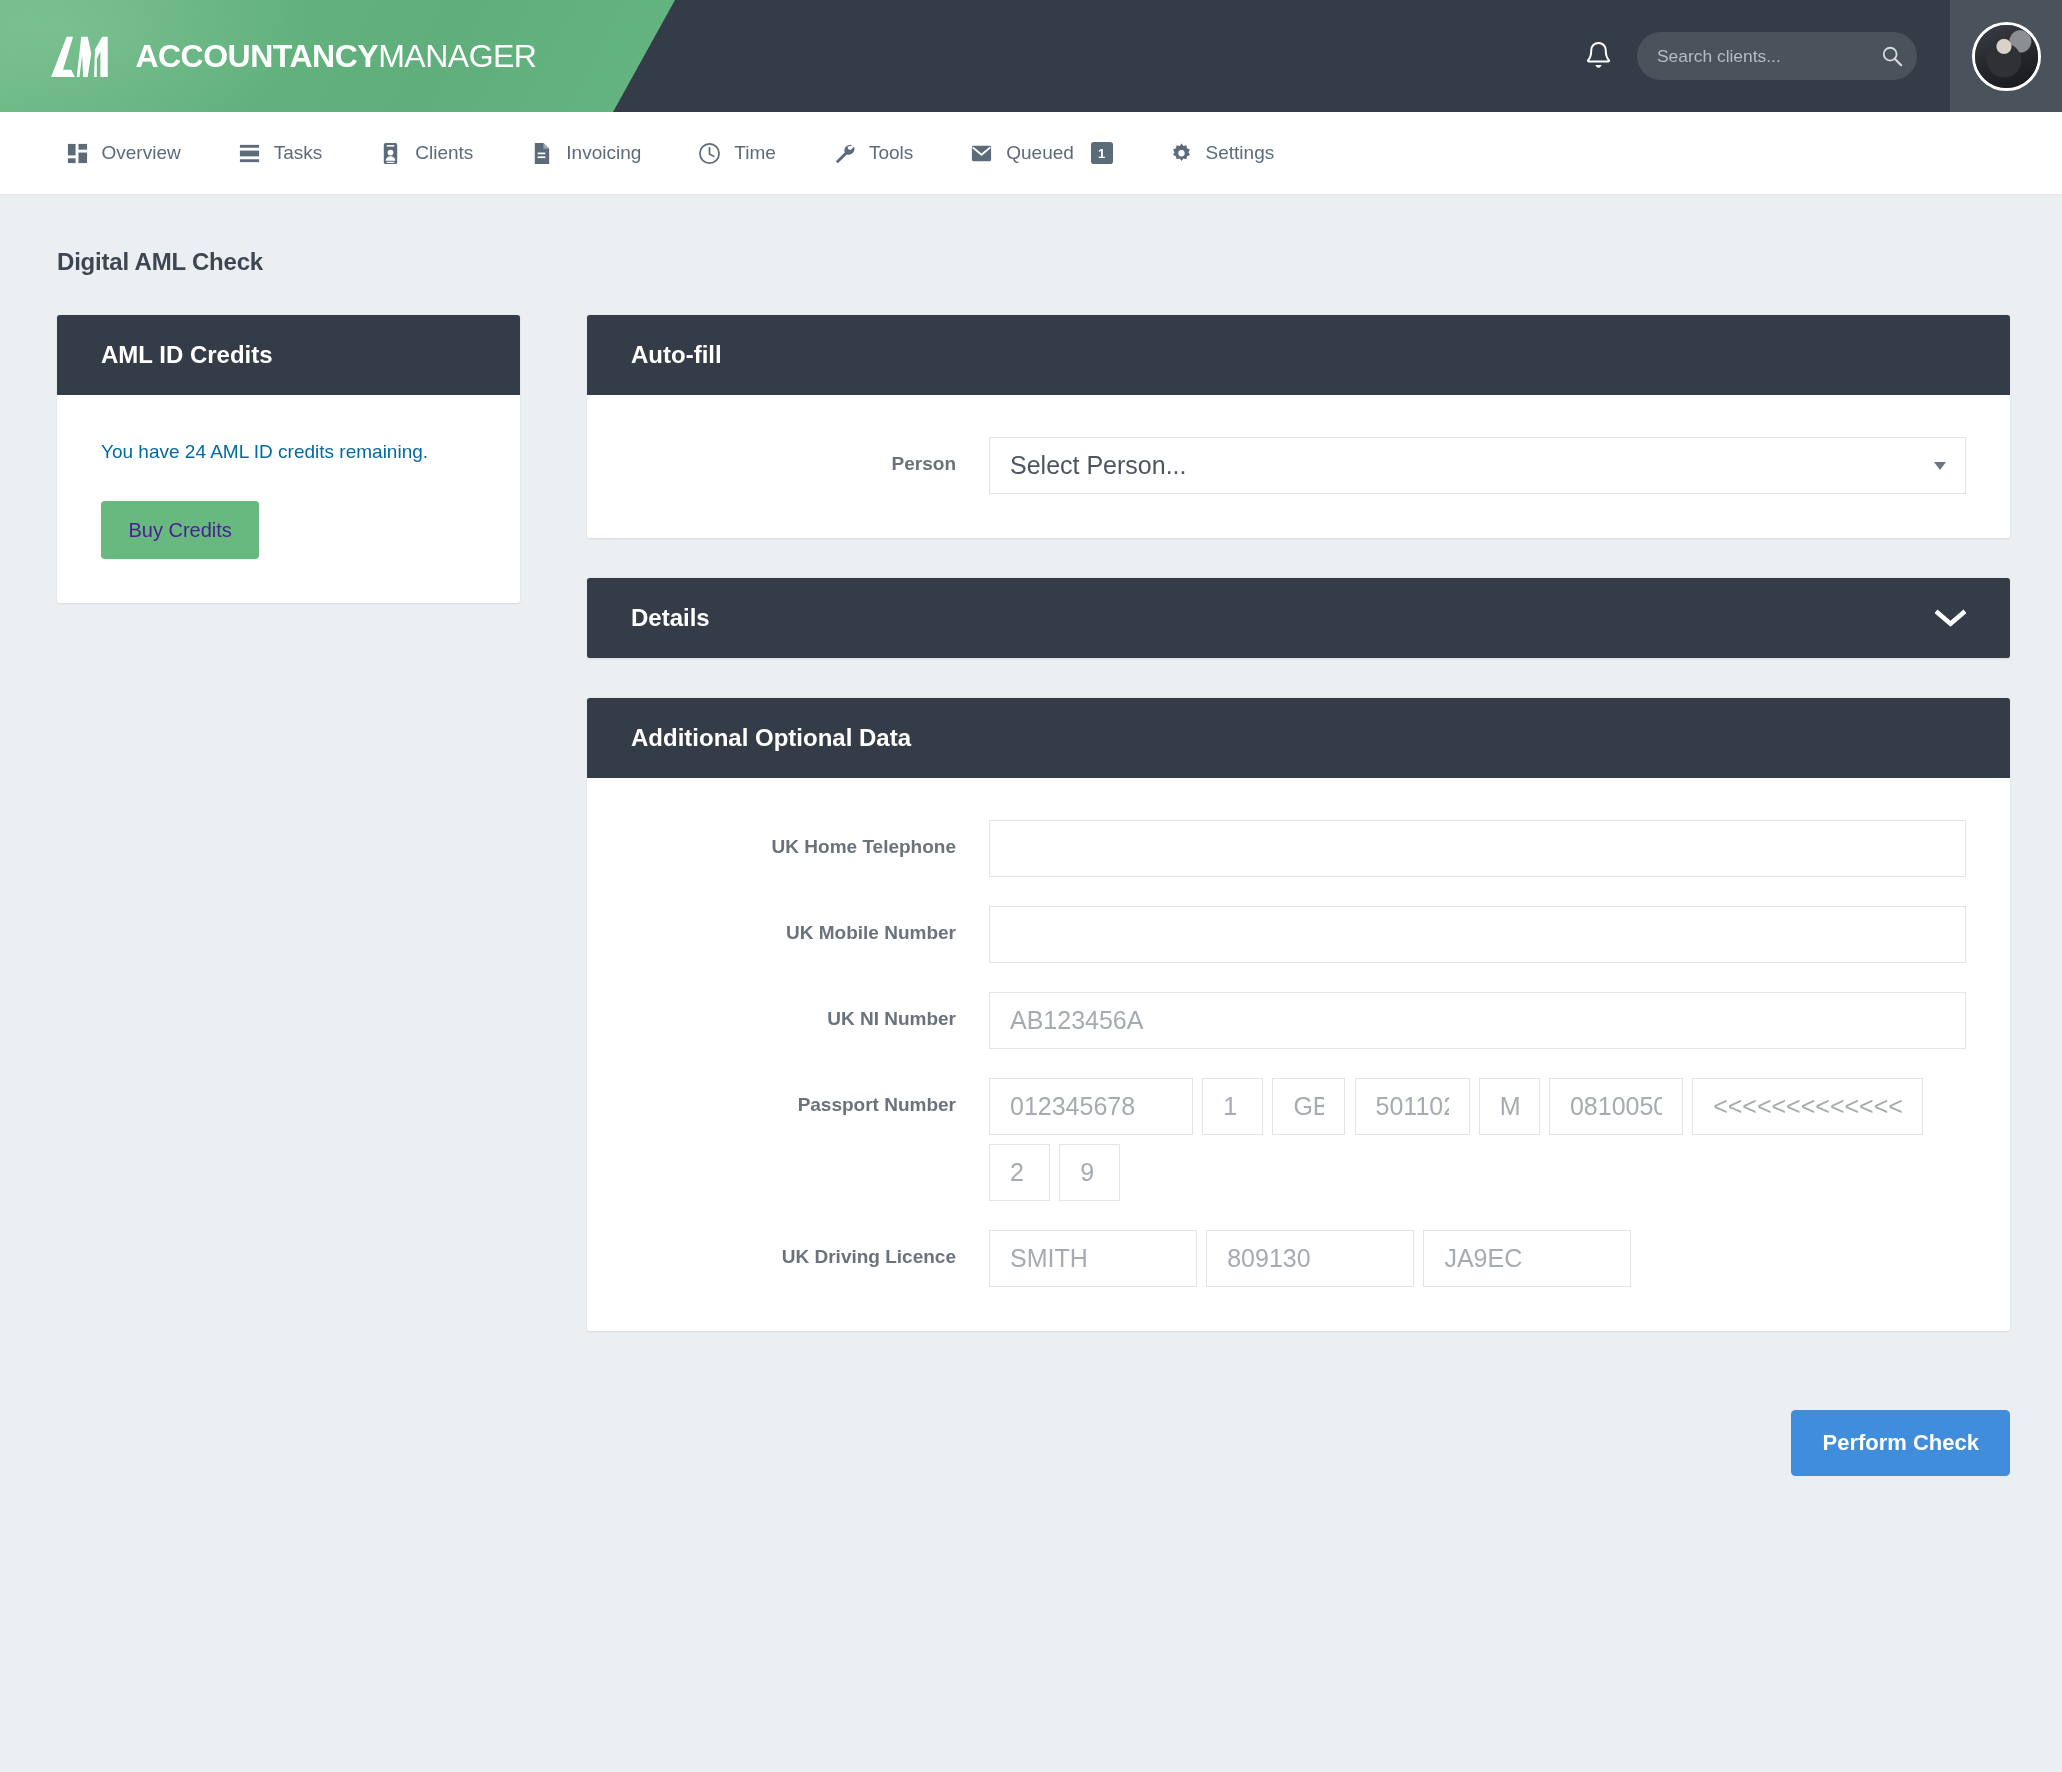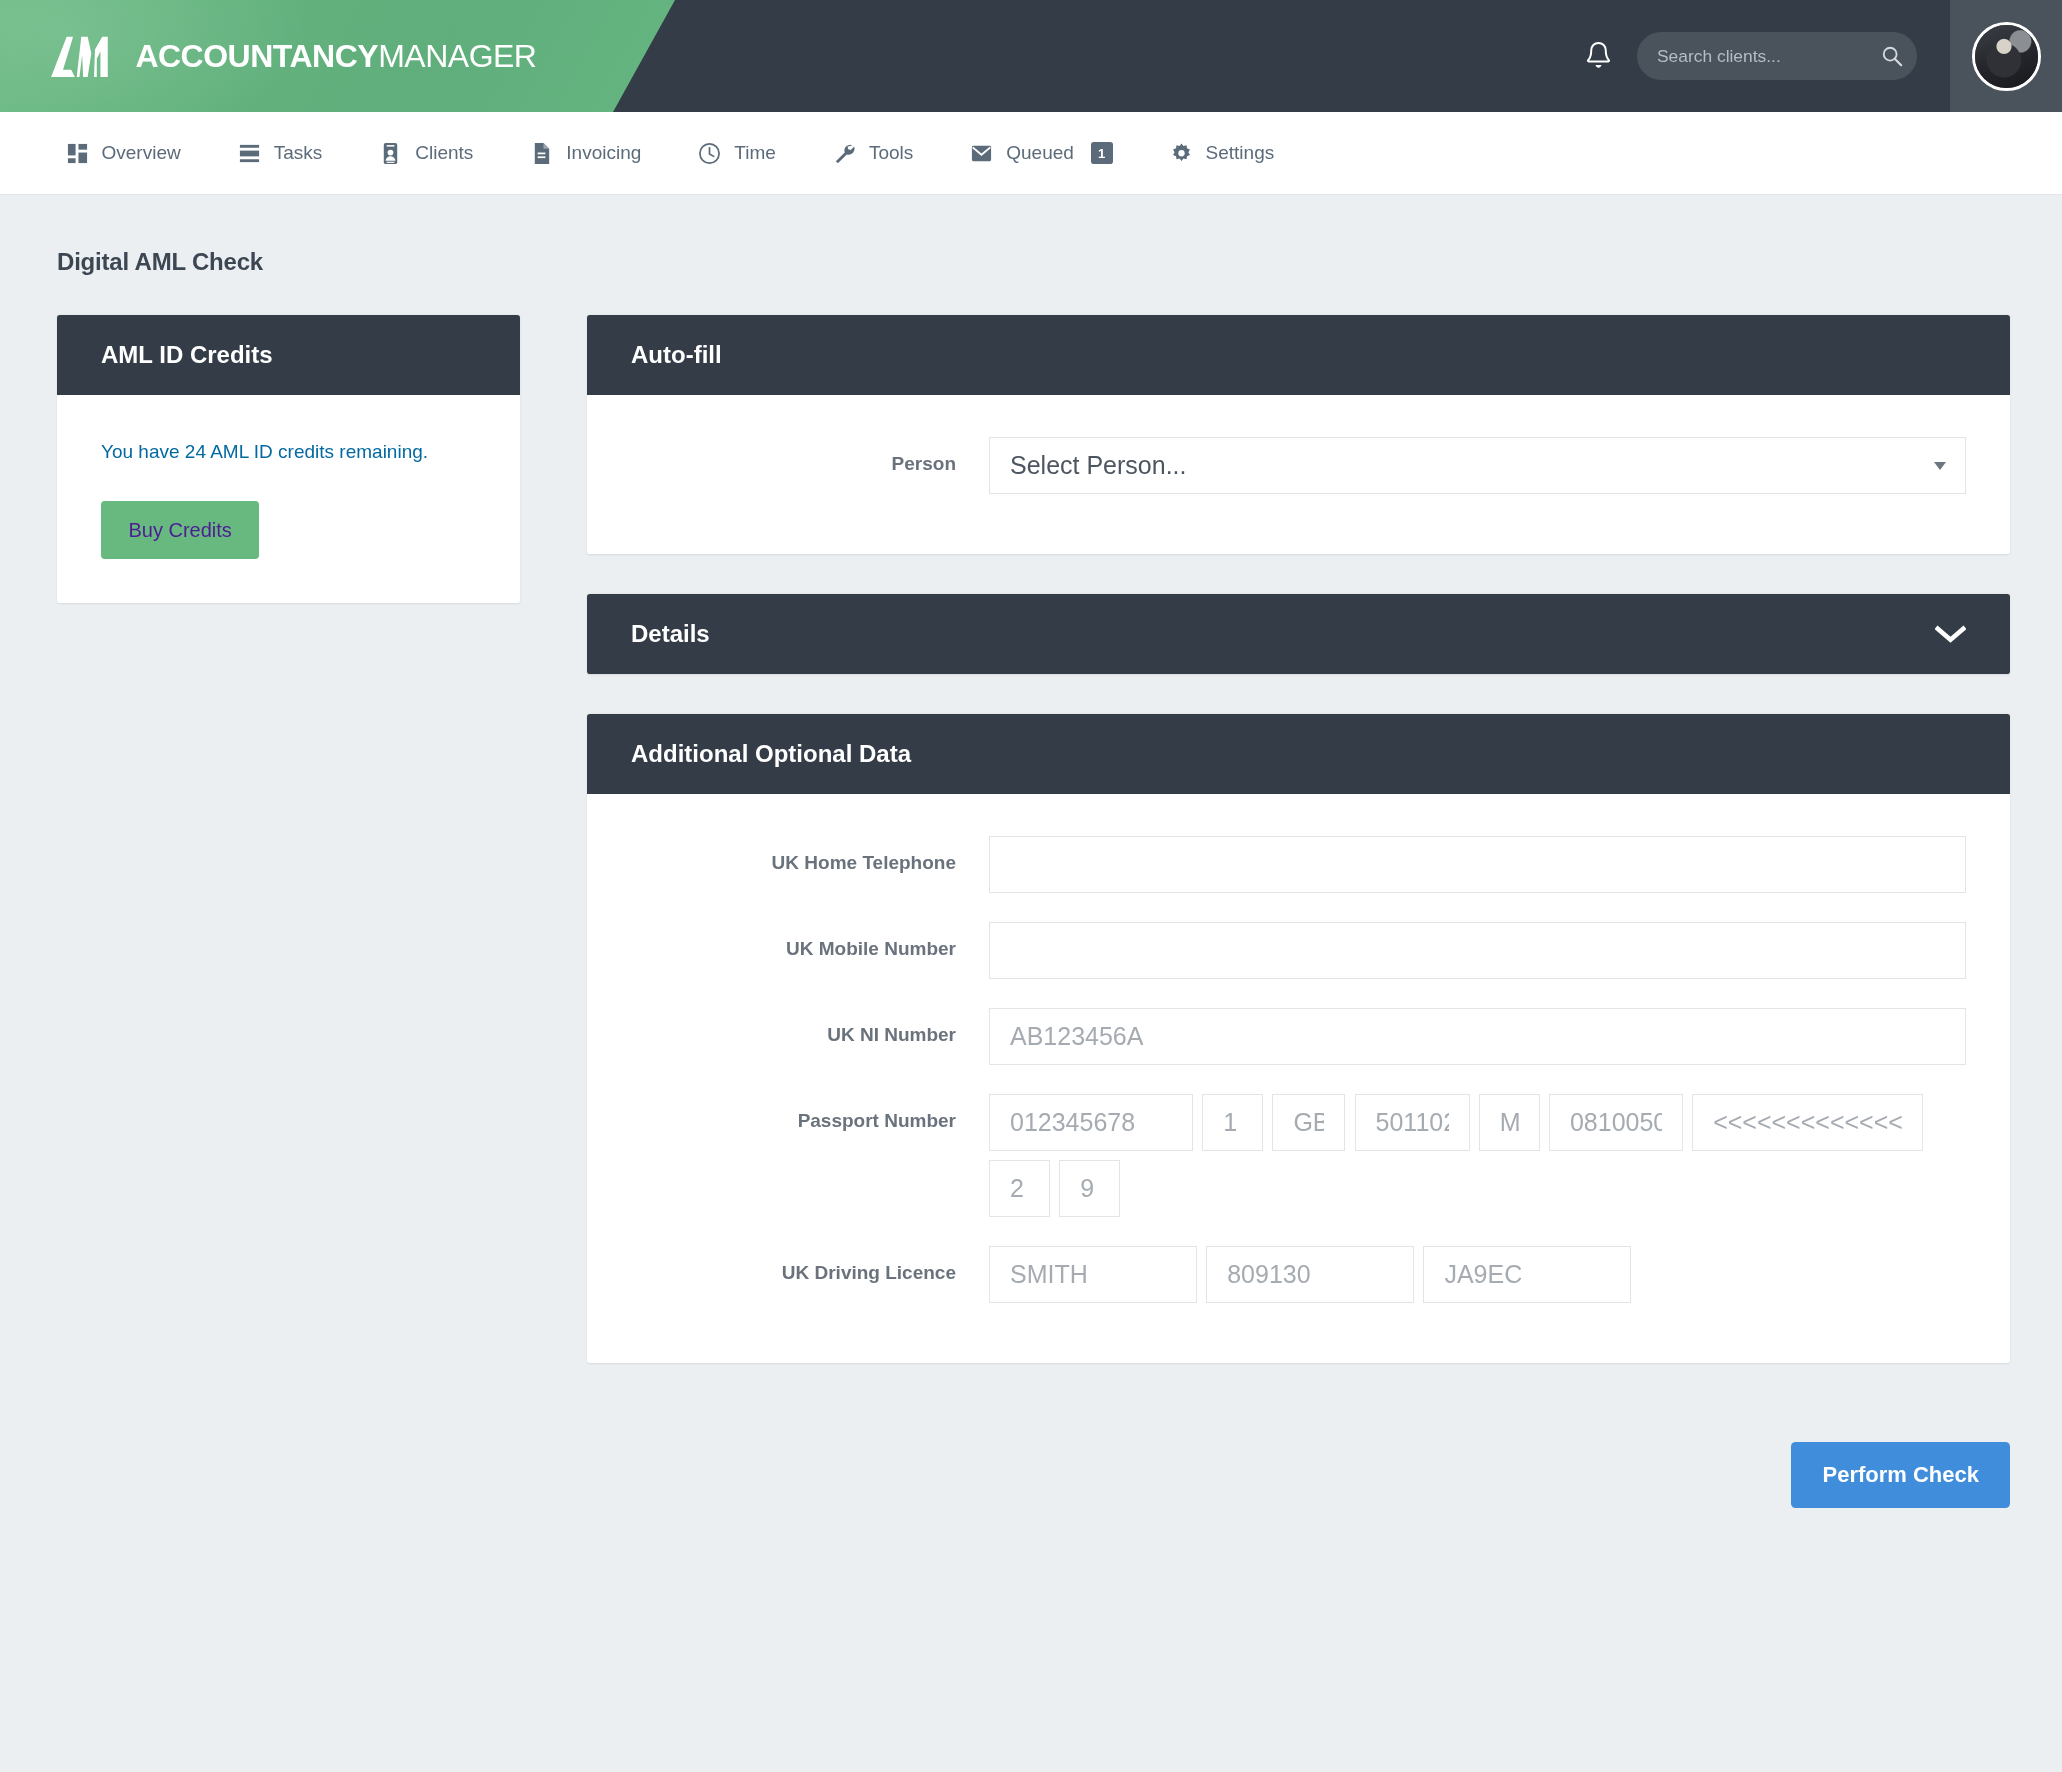--- a/index.html
+++ b/index.html
@@ -191,21 +191,21 @@
     cursor: pointer;
     font-family: "Liberation Sans", sans-serif;
   }
 
   
   .frow {
     display: flex;
     align-items: flex-start;
     margin-bottom: 29px;
   }
-  .frow:last-child { margin-bottom: 16px; }
+  .frow:last-child { margin-bottom: 0; }
   .flabel {
     width: 358px;
     flex: none;
     text-align: right;
     padding-right: 33px;
     padding-top: 15.6px;
     font-size: 19px;
     font-weight: 700;
     color: #6a737d;
     line-height: 1.2;

